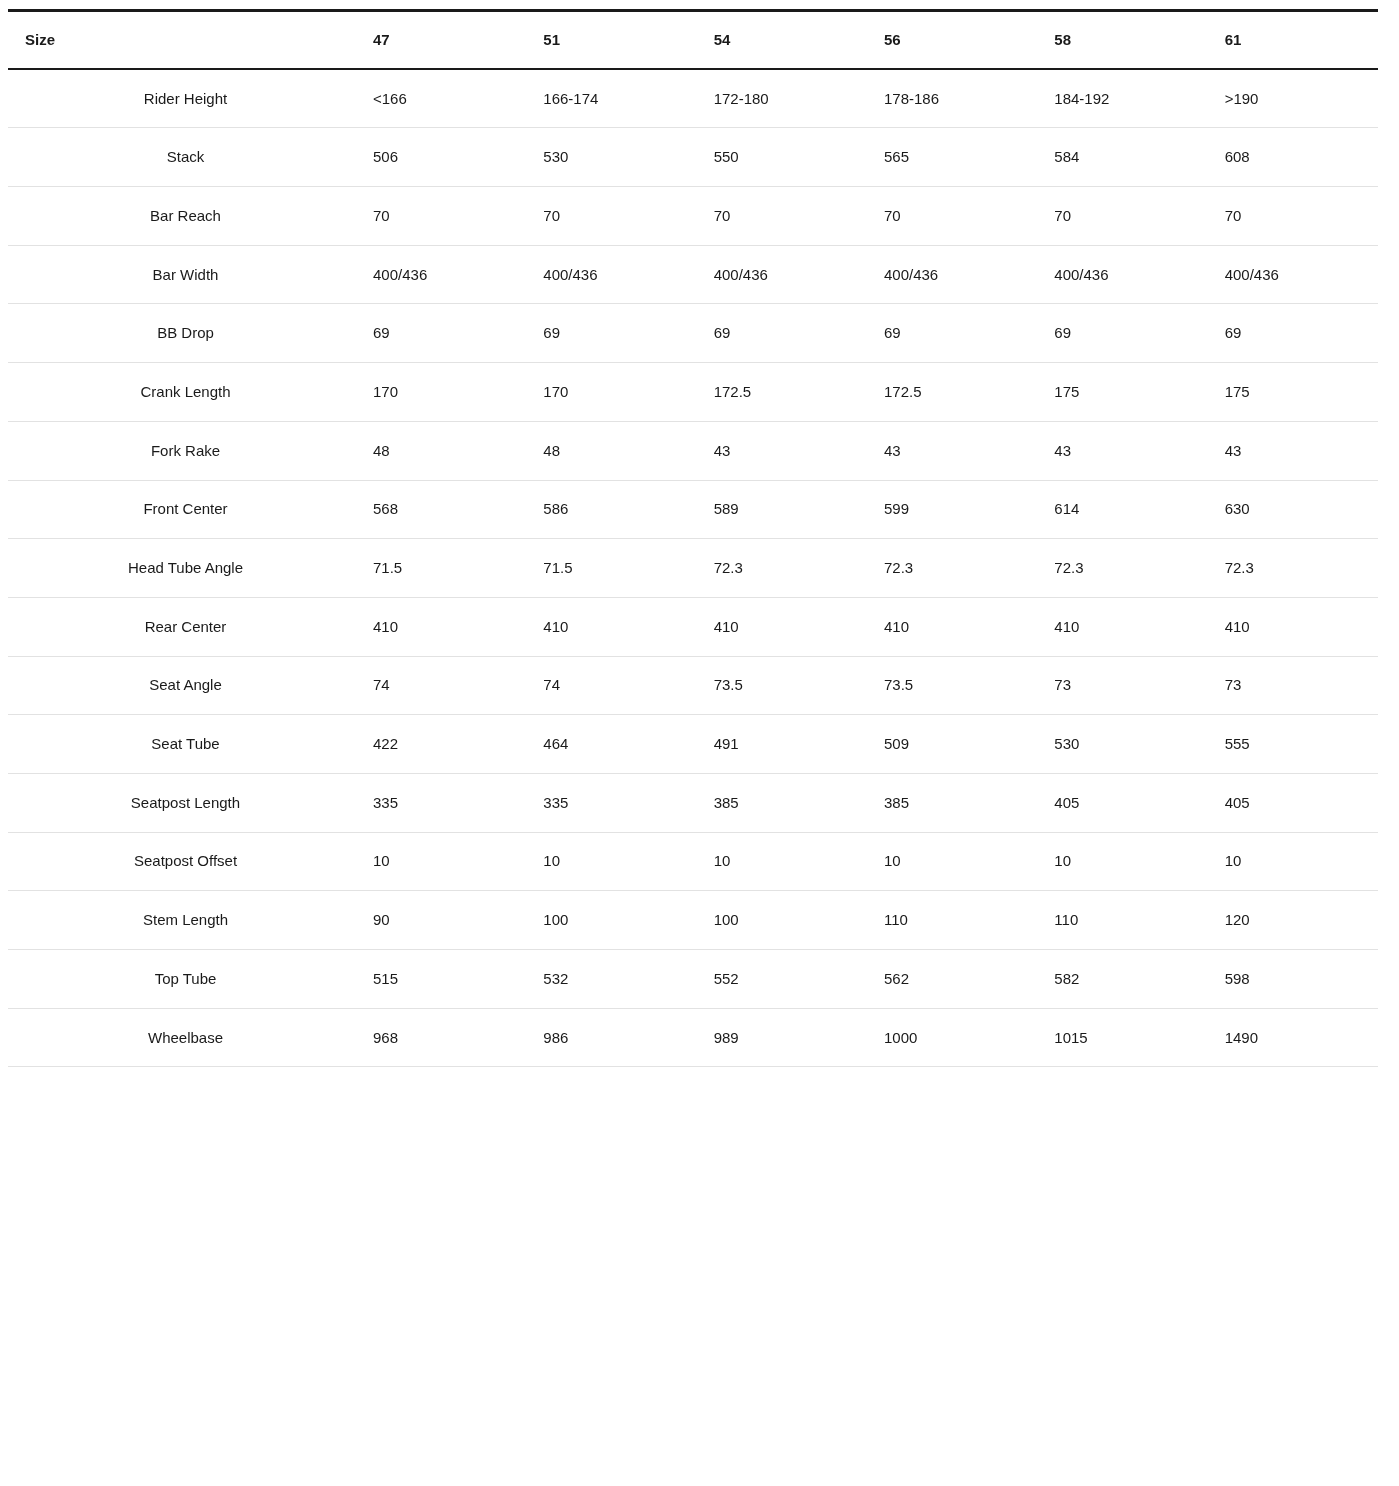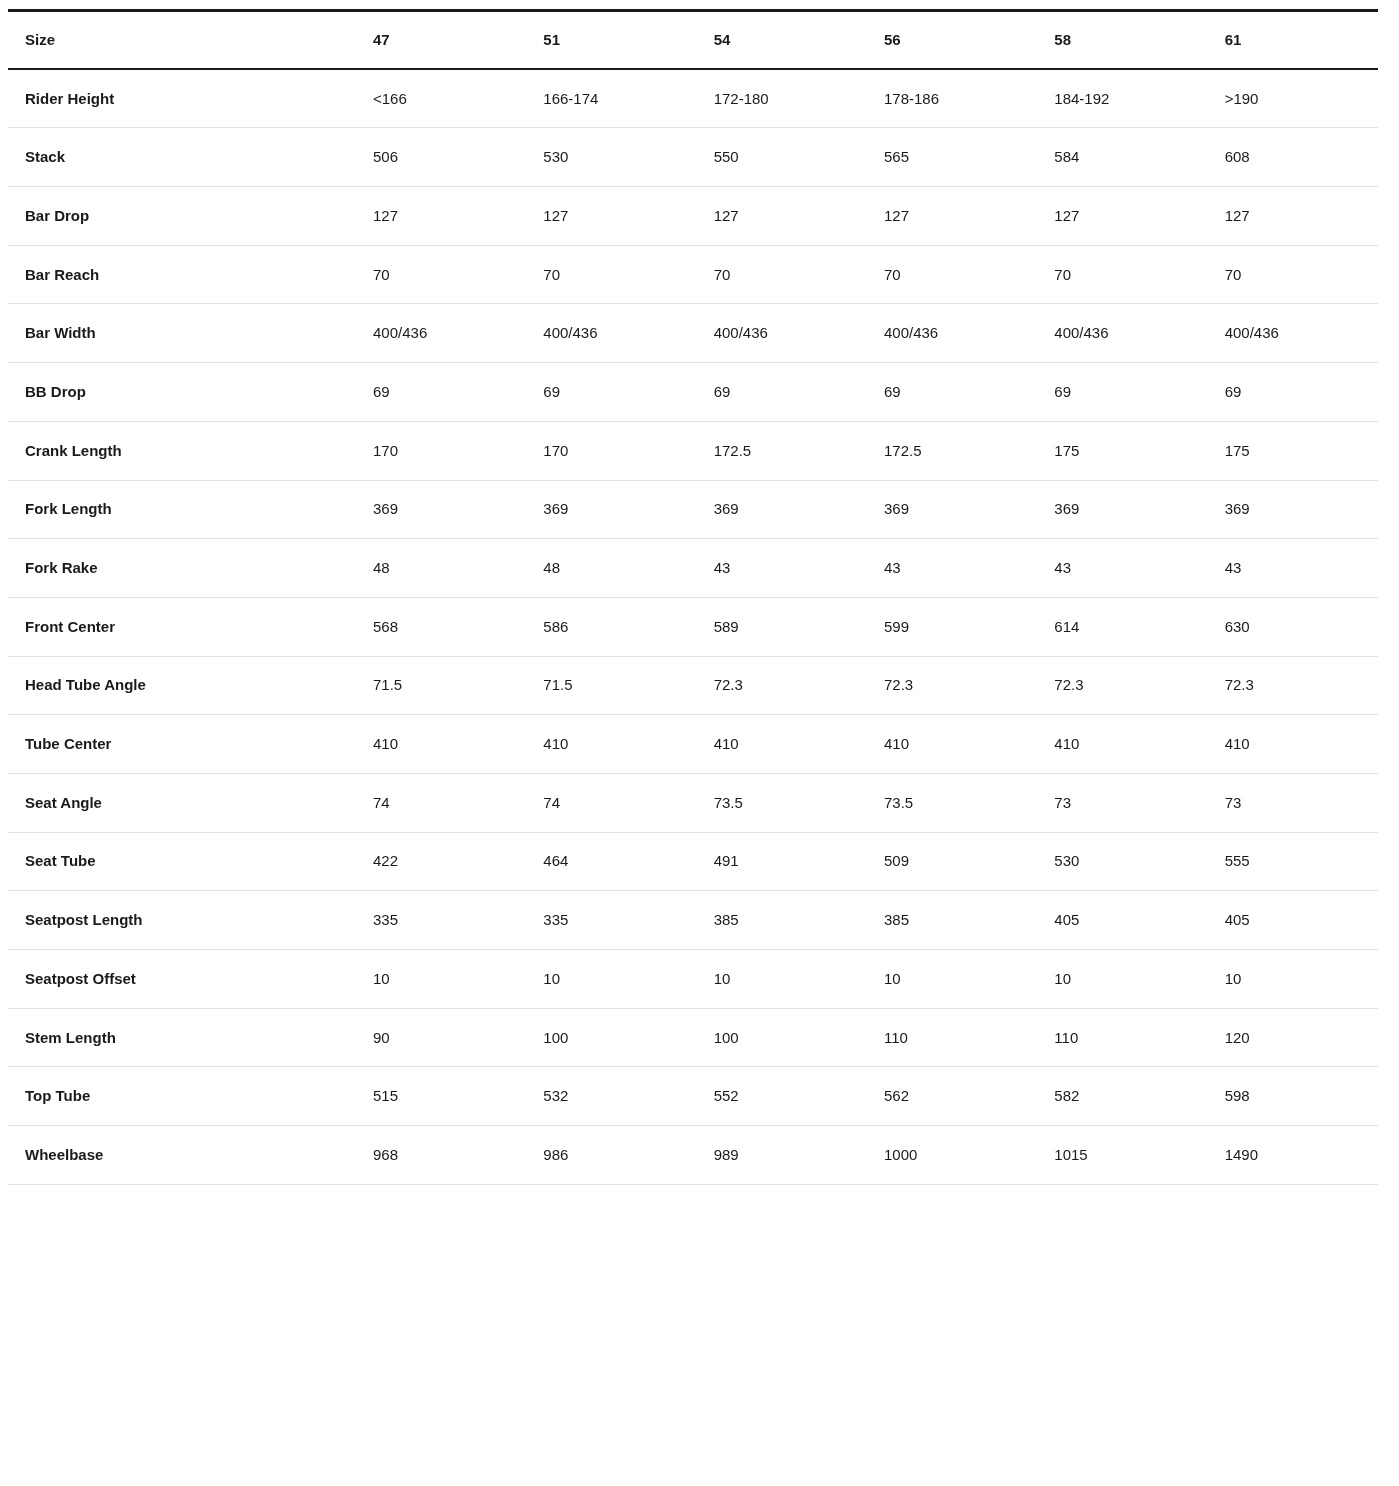--- a/index.html
+++ b/index.html
@@ -30,21 +30,22 @@
     white-space: nowrap;
     overflow: hidden;
     color: #1a1a1a;
   }
   table.geometry thead th {
     font-weight: 700;
     border-bottom: 2px solid #1a1a1a;
     margin-top: 36px;
   }
   table.geometry tbody th {
-    font-weight: 700;
+    font-weight: 400;
+    text-align: center;
   }
   table.geometry tbody tr {
     border-bottom: 1px solid #e2e2e2;
   }
 </style>
 </head>
 <body>
 
 <div class="table-wrap">
   <table class="geometry">
@@ -81,29 +82,20 @@
         <tr>
           <th scope="row">Stack</th>
           <td>506</td>
           <td>530</td>
           <td>550</td>
           <td>565</td>
           <td>584</td>
           <td>608</td>
         </tr>
         <tr>
-          <th scope="row">Bar Drop</th>
-          <td>127</td>
-          <td>127</td>
-          <td>127</td>
-          <td>127</td>
-          <td>127</td>
-          <td>127</td>
-        </tr>
-        <tr>
           <th scope="row">Bar Reach</th>
           <td>70</td>
           <td>70</td>
           <td>70</td>
           <td>70</td>
           <td>70</td>
           <td>70</td>
         </tr>
         <tr>
           <th scope="row">Bar Width</th>
@@ -126,29 +118,20 @@
         <tr>
           <th scope="row">Crank Length</th>
           <td>170</td>
           <td>170</td>
           <td>172.5</td>
           <td>172.5</td>
           <td>175</td>
           <td>175</td>
         </tr>
         <tr>
-          <th scope="row">Fork Length</th>
-          <td>369</td>
-          <td>369</td>
-          <td>369</td>
-          <td>369</td>
-          <td>369</td>
-          <td>369</td>
-        </tr>
-        <tr>
           <th scope="row">Fork Rake</th>
           <td>48</td>
           <td>48</td>
           <td>43</td>
           <td>43</td>
           <td>43</td>
           <td>43</td>
         </tr>
         <tr>
           <th scope="row">Front Center</th>
@@ -162,21 +145,21 @@
         <tr>
           <th scope="row">Head Tube Angle</th>
           <td>71.5</td>
           <td>71.5</td>
           <td>72.3</td>
           <td>72.3</td>
           <td>72.3</td>
           <td>72.3</td>
         </tr>
         <tr>
-          <th scope="row">Tube Center</th>
+          <th scope="row">Rear Center</th>
           <td>410</td>
           <td>410</td>
           <td>410</td>
           <td>410</td>
           <td>410</td>
           <td>410</td>
         </tr>
         <tr>
           <th scope="row">Seat Angle</th>
           <td>74</td>

